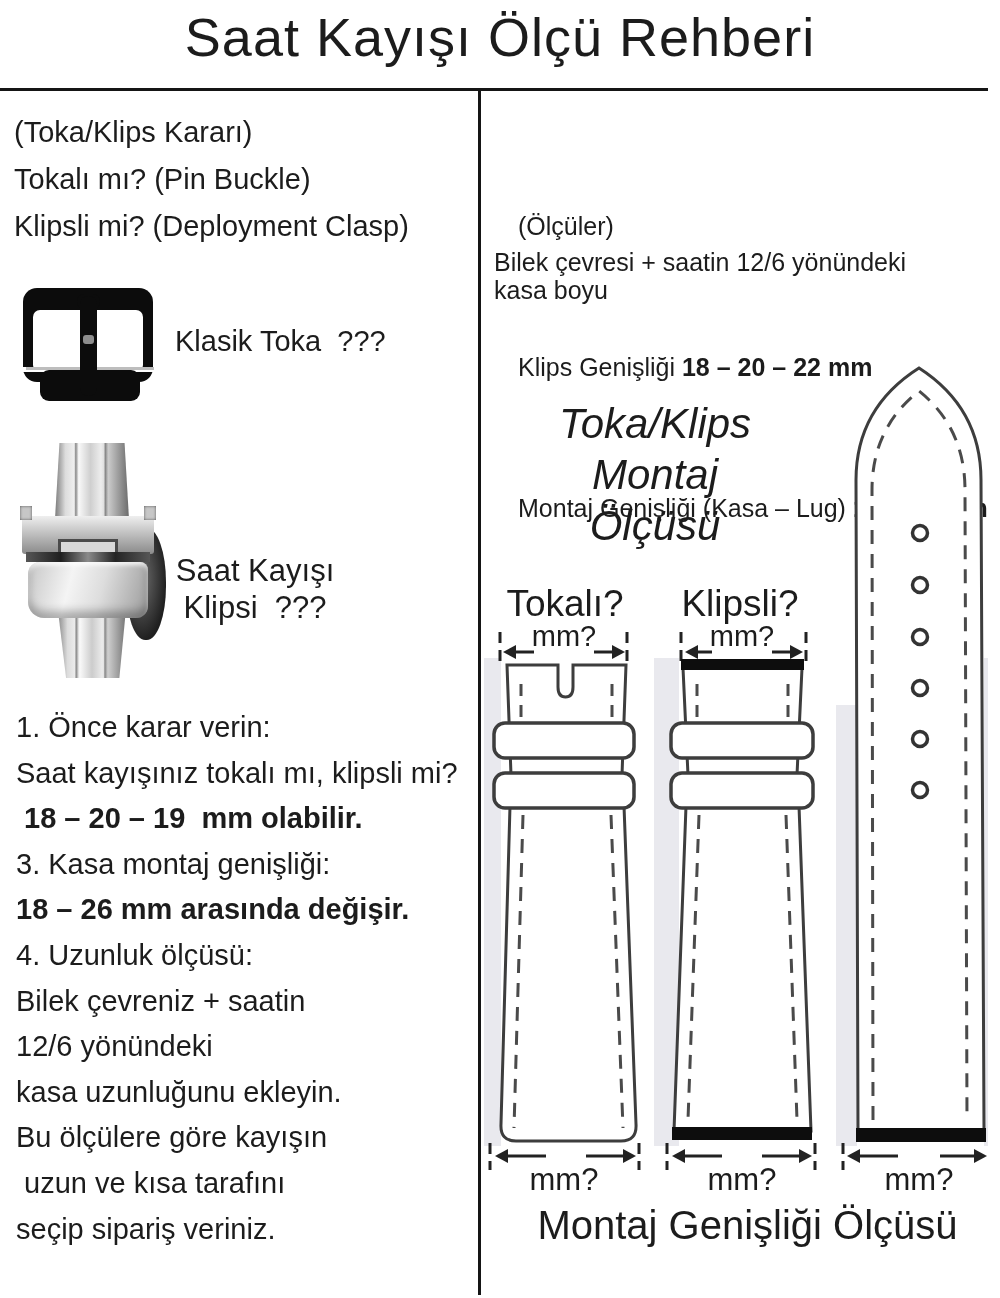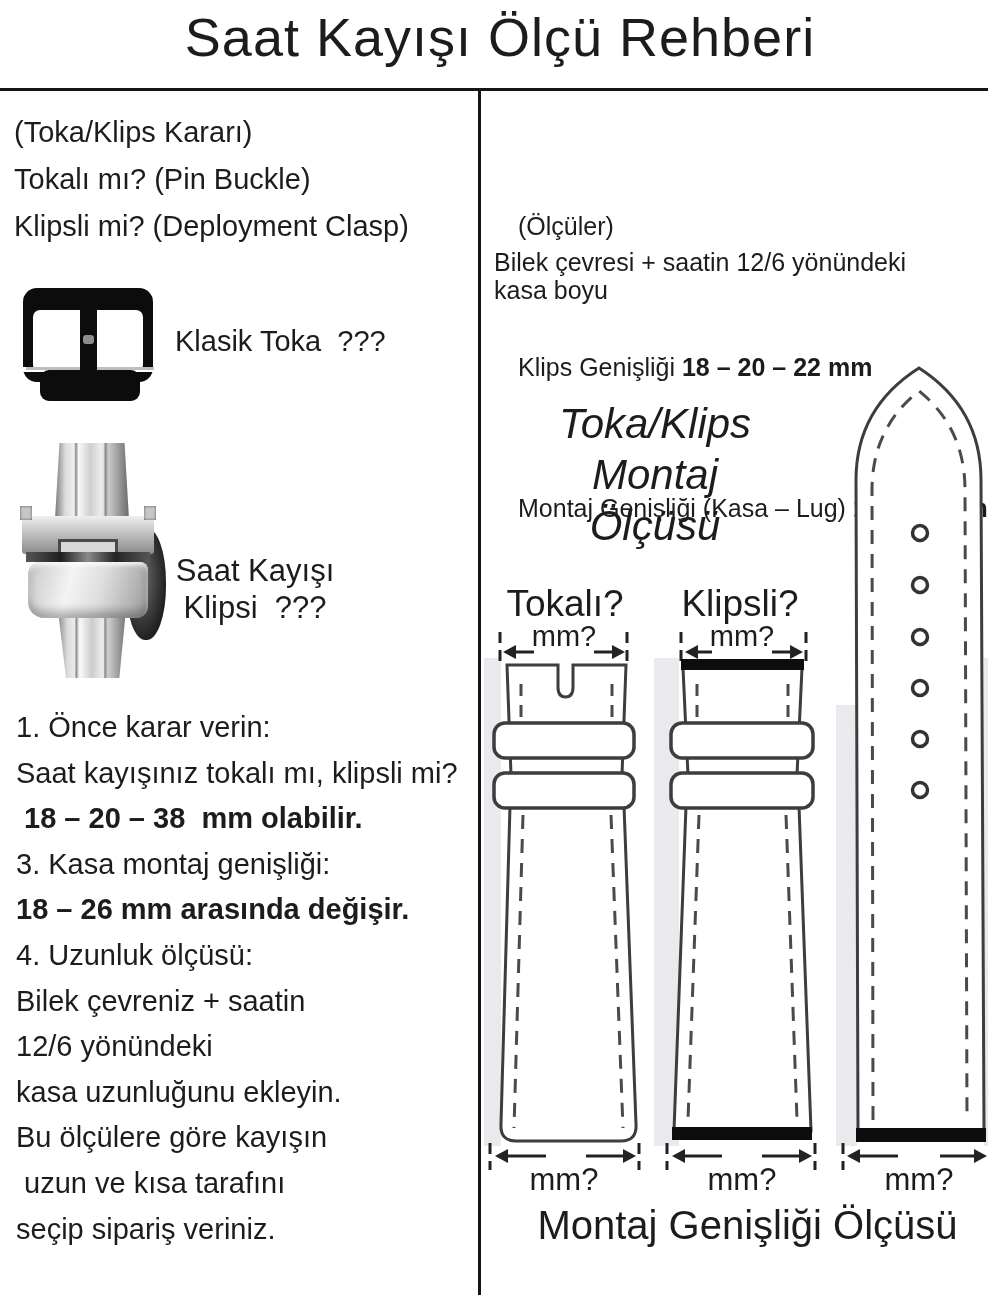--- a/index.html
+++ b/index.html
@@ -94,21 +94,21 @@
     <div class="cl-bottom"></div>
   </div>
   <div class="abs clasp-label">
     <div class="pre">Saat Kayışı</div>
     <div class="pre">Klipsi  ???</div>
   </div>
 
   <div class="abs steps">
     <div>1. Önce karar verin:</div>
     <div>Saat kayışınız tokalı mı, klipsli mi?</div>
-    <div class="bold"> 18 – 20 – 38  mm olabilir.</div>
+    <div class="bold"> 18 – 20 – 19  mm olabilir.</div>
     <div>3. Kasa montaj genişliği:</div>
     <div class="bold">18 – 26 mm arasında değişir.</div>
     <div>4. Uzunluk ölçüsü:</div>
     <div>Bilek çevreniz + saatin</div>
     <div>12/6 yönündeki</div>
     <div>kasa uzunluğunu ekleyin.</div>
     <div>Bu ölçülere göre kayışın</div>
     <div> uzun ve kısa tarafını</div>
     <div>seçip sipariş veriniz.</div>
   </div>

